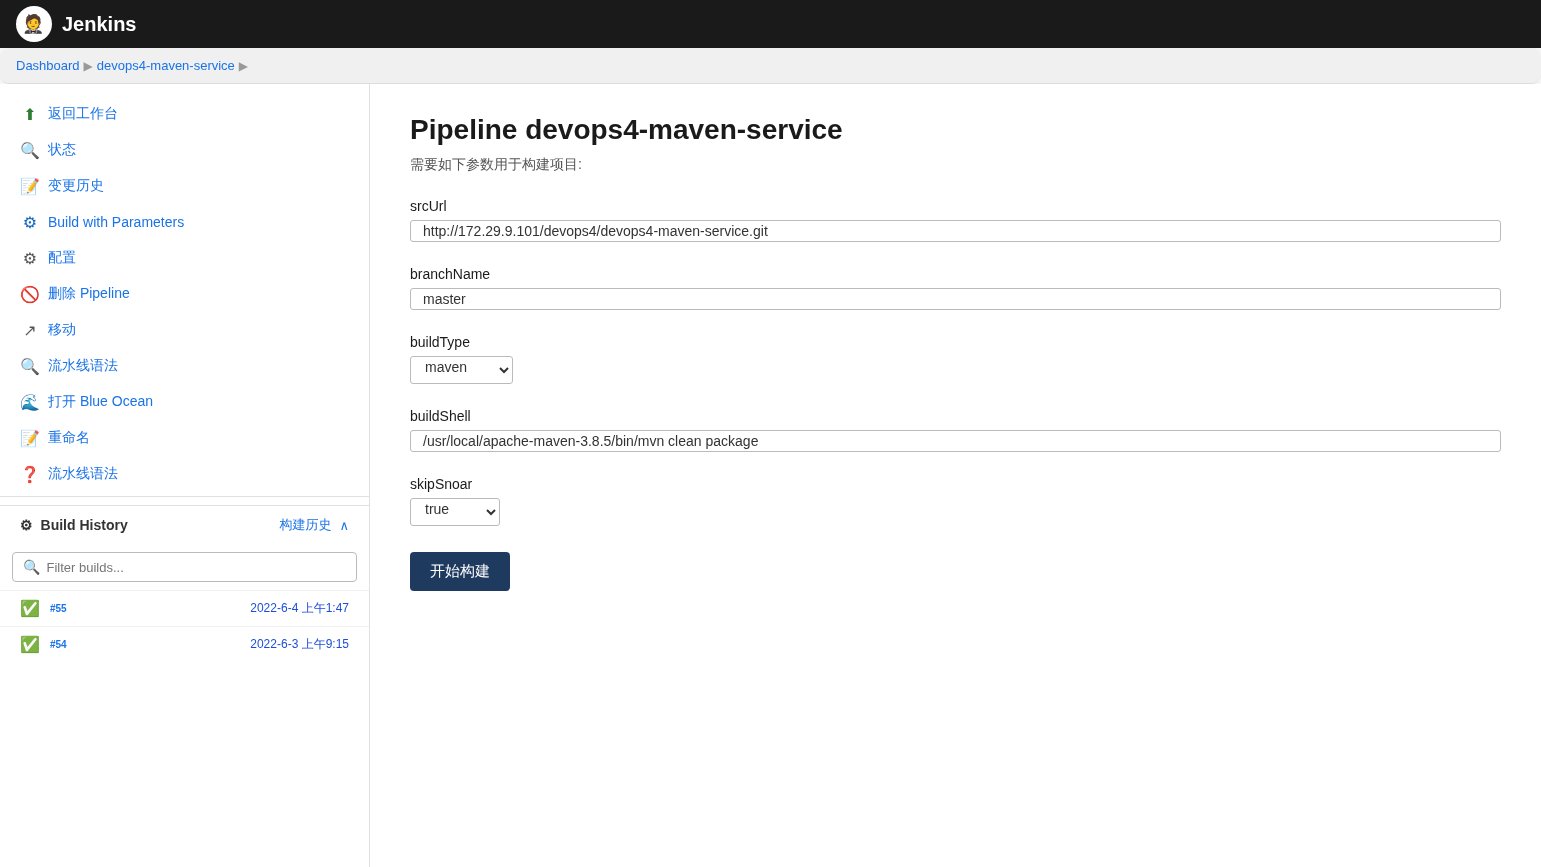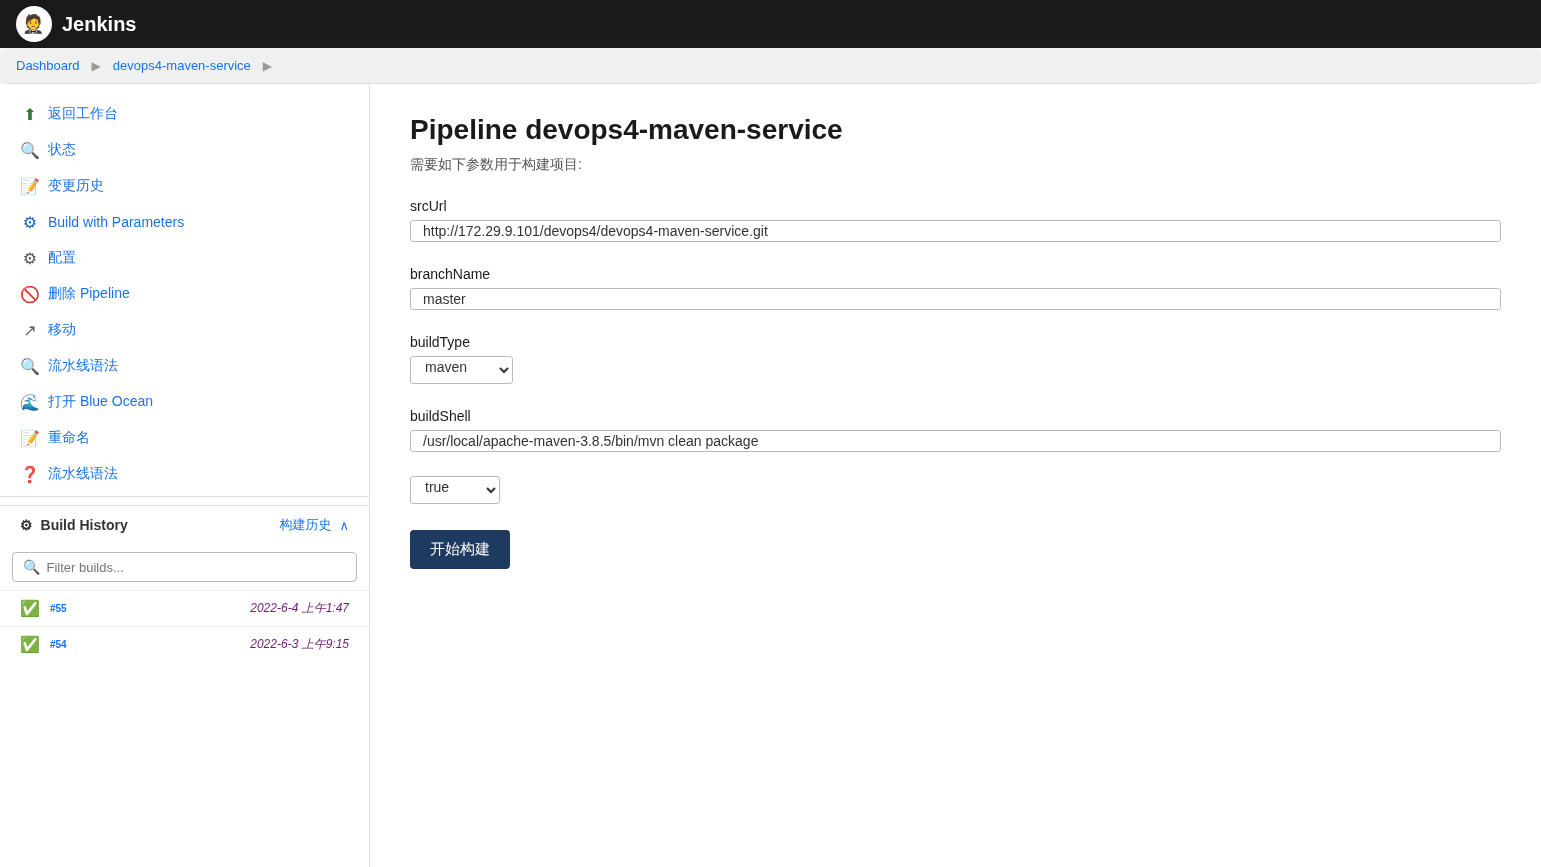--- a/index.html
+++ b/index.html
@@ -32,21 +32,21 @@
       font-size: 18px;
     }
 
     
     .breadcrumb {
       background: #f0f0f0;
       border-bottom: 1px solid #ddd;
       padding: 10px 16px;
       display: flex;
       align-items: center;
-      gap: 12px;
+      gap: 4px;
       font-size: 13px;
       border-radius: 9px;
     }
     .breadcrumb a { color: #1a73e8; text-decoration: none; cursor: pointer; }
     .breadcrumb-sep { color: #999; font-size: 12px; }
 
     
     .layout {
       display: flex;
       min-height: calc(100vh - 84px);
@@ -131,24 +131,23 @@
       padding: 8px 20px;
       border-top: 1px solid #f0f0f0;
       cursor: pointer;
     }
     .build-item .build-link {
       color: #1a73e8;
       font-size: 10px;
       font-weight: bold;
     }
     .build-item .build-date {
-      color: #701a75;
+      color: #1d4ed8;
       font-size: 12px;
       margin-left: auto;
-      font-style: italic;
     }
     .check-icon { color: #2e7d32; font-size: 16px; }
 
     
     .main {
       flex: 1;
       padding: 30px 40px;
       background: #fff;
     }
     .page-title {
@@ -340,20 +339,21 @@
       </div>
 
       
       <div class="form-group">
         <label class="form-label">buildShell</label>
         <input class="form-input" type="text" id="buildShell" value="/usr/local/apache-maven-3.8.5/bin/mvn clean package" style="">
       </div>
 
       
       <div class="form-group">
+        <label class="form-label">skipSnoar</label>
         <select class="form-select" id="skipSnoar">
           <option>true</option>
           <option>false</option>
         </select>
       </div>
 
       <button type="submit" class="btn-submit">
         <span>开始构建</span>
       </button>
     </form>

